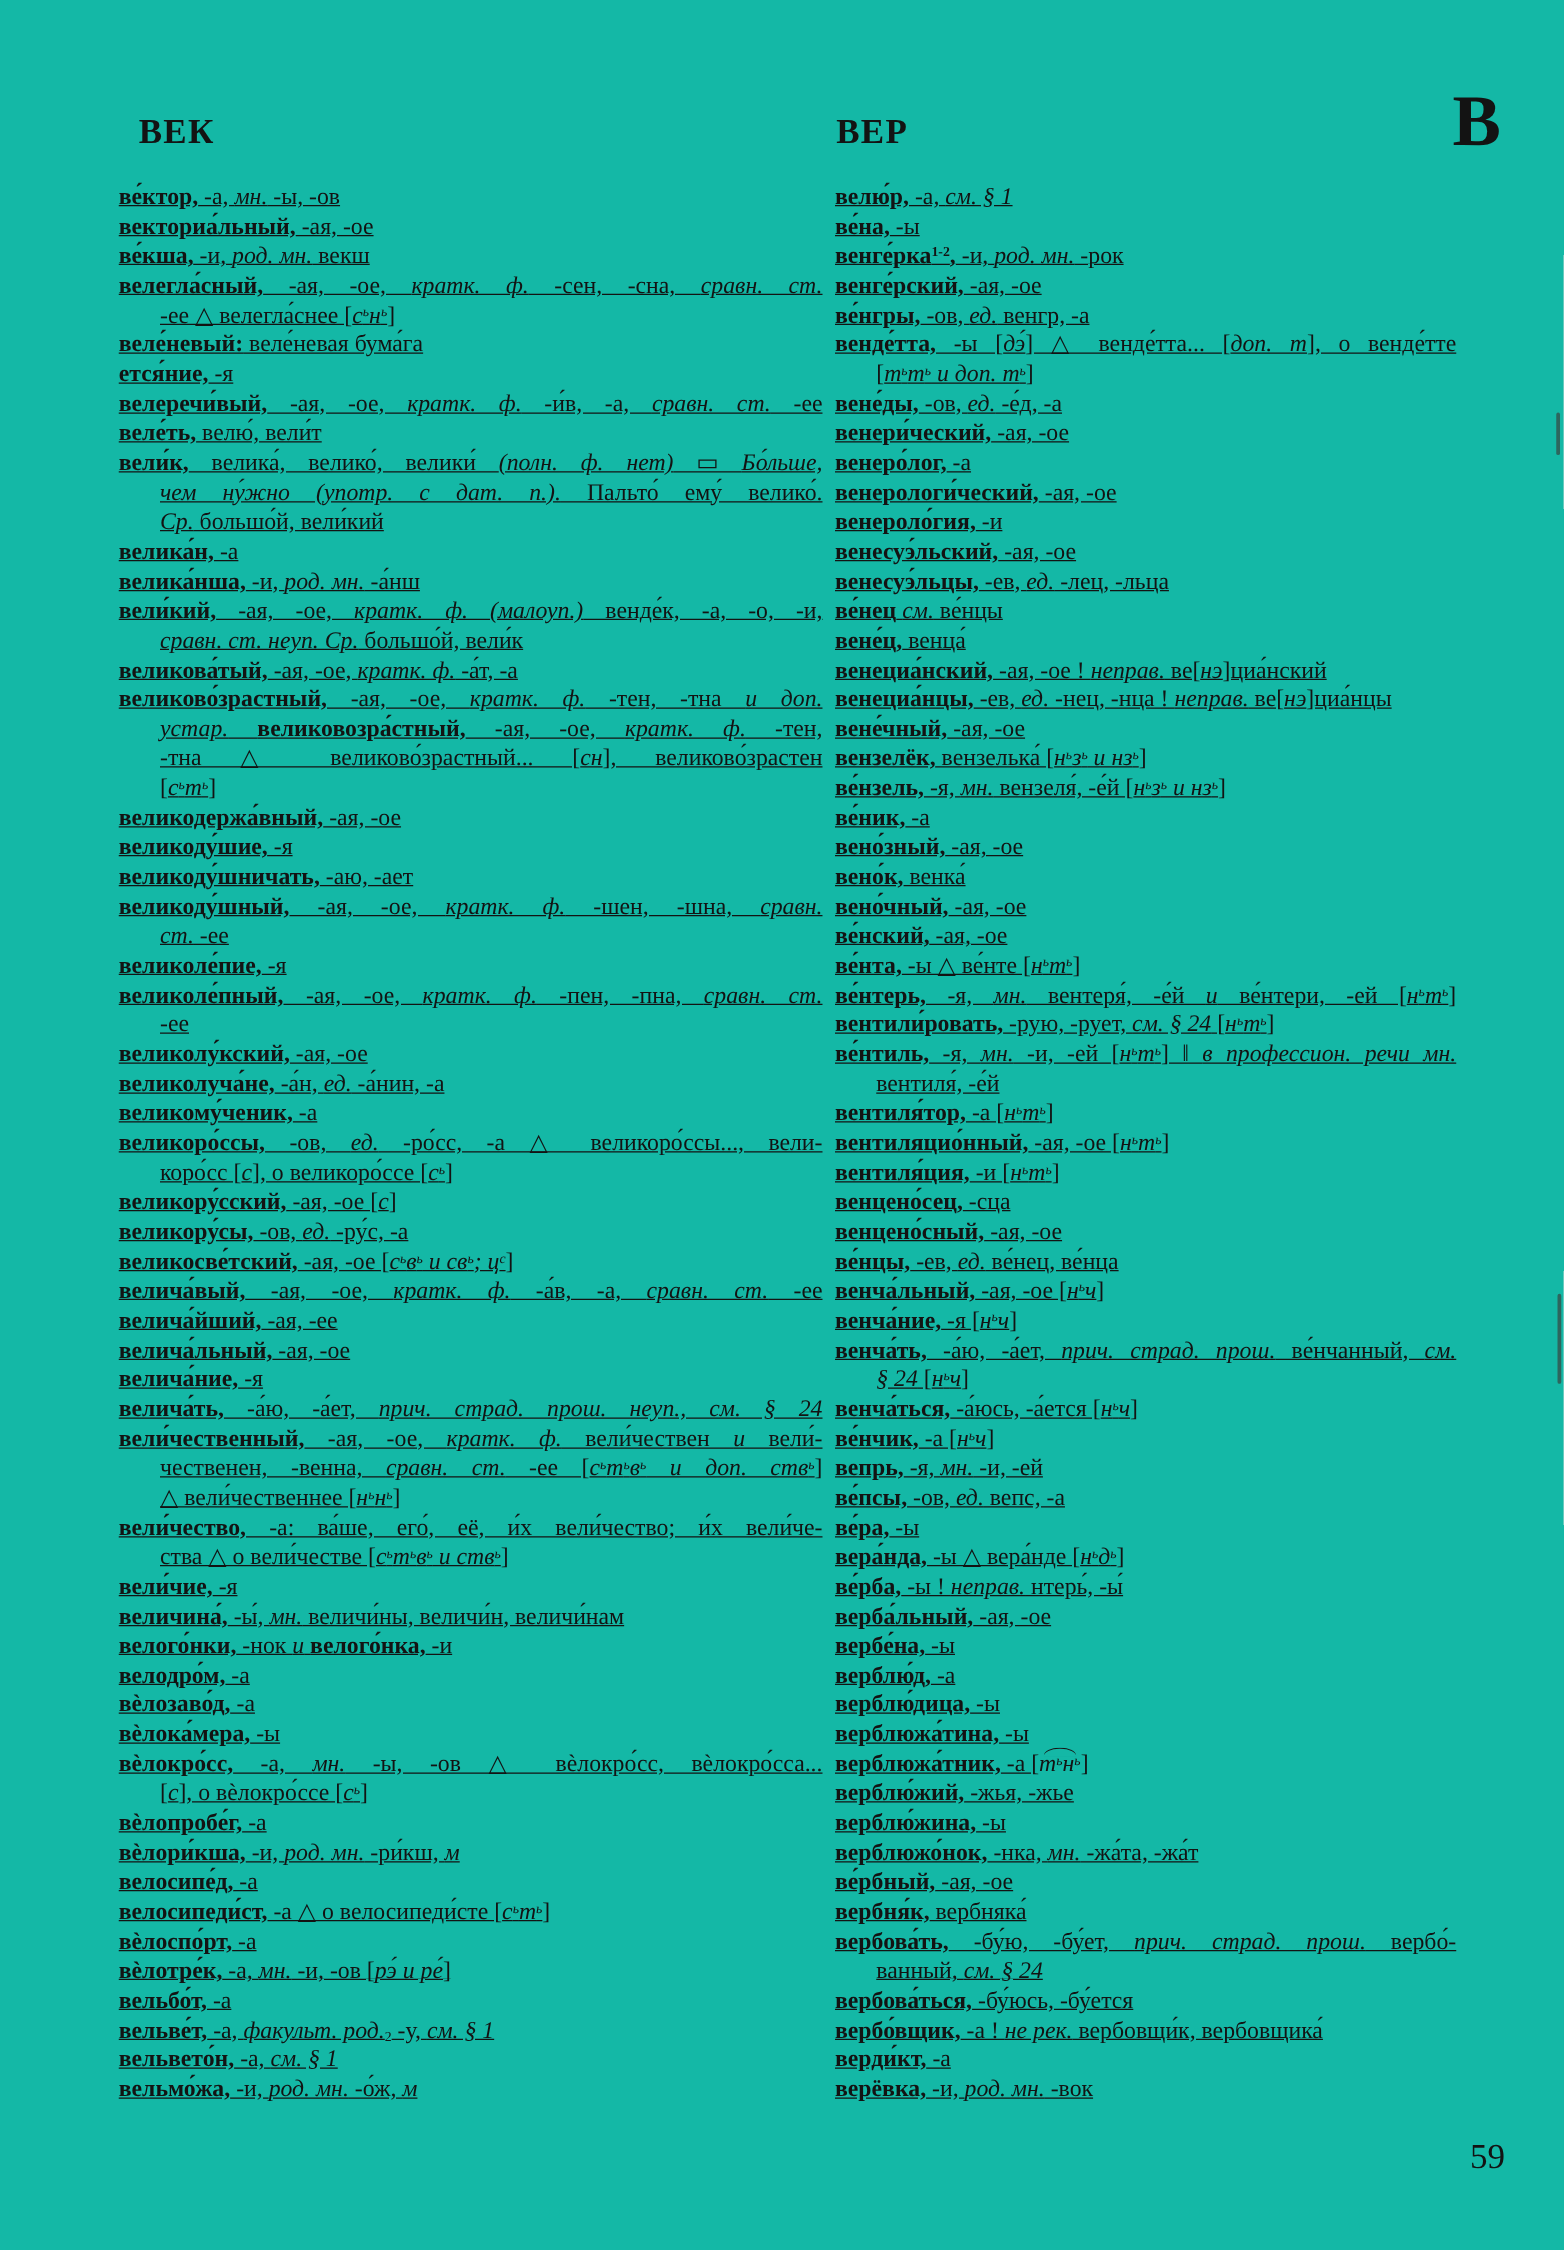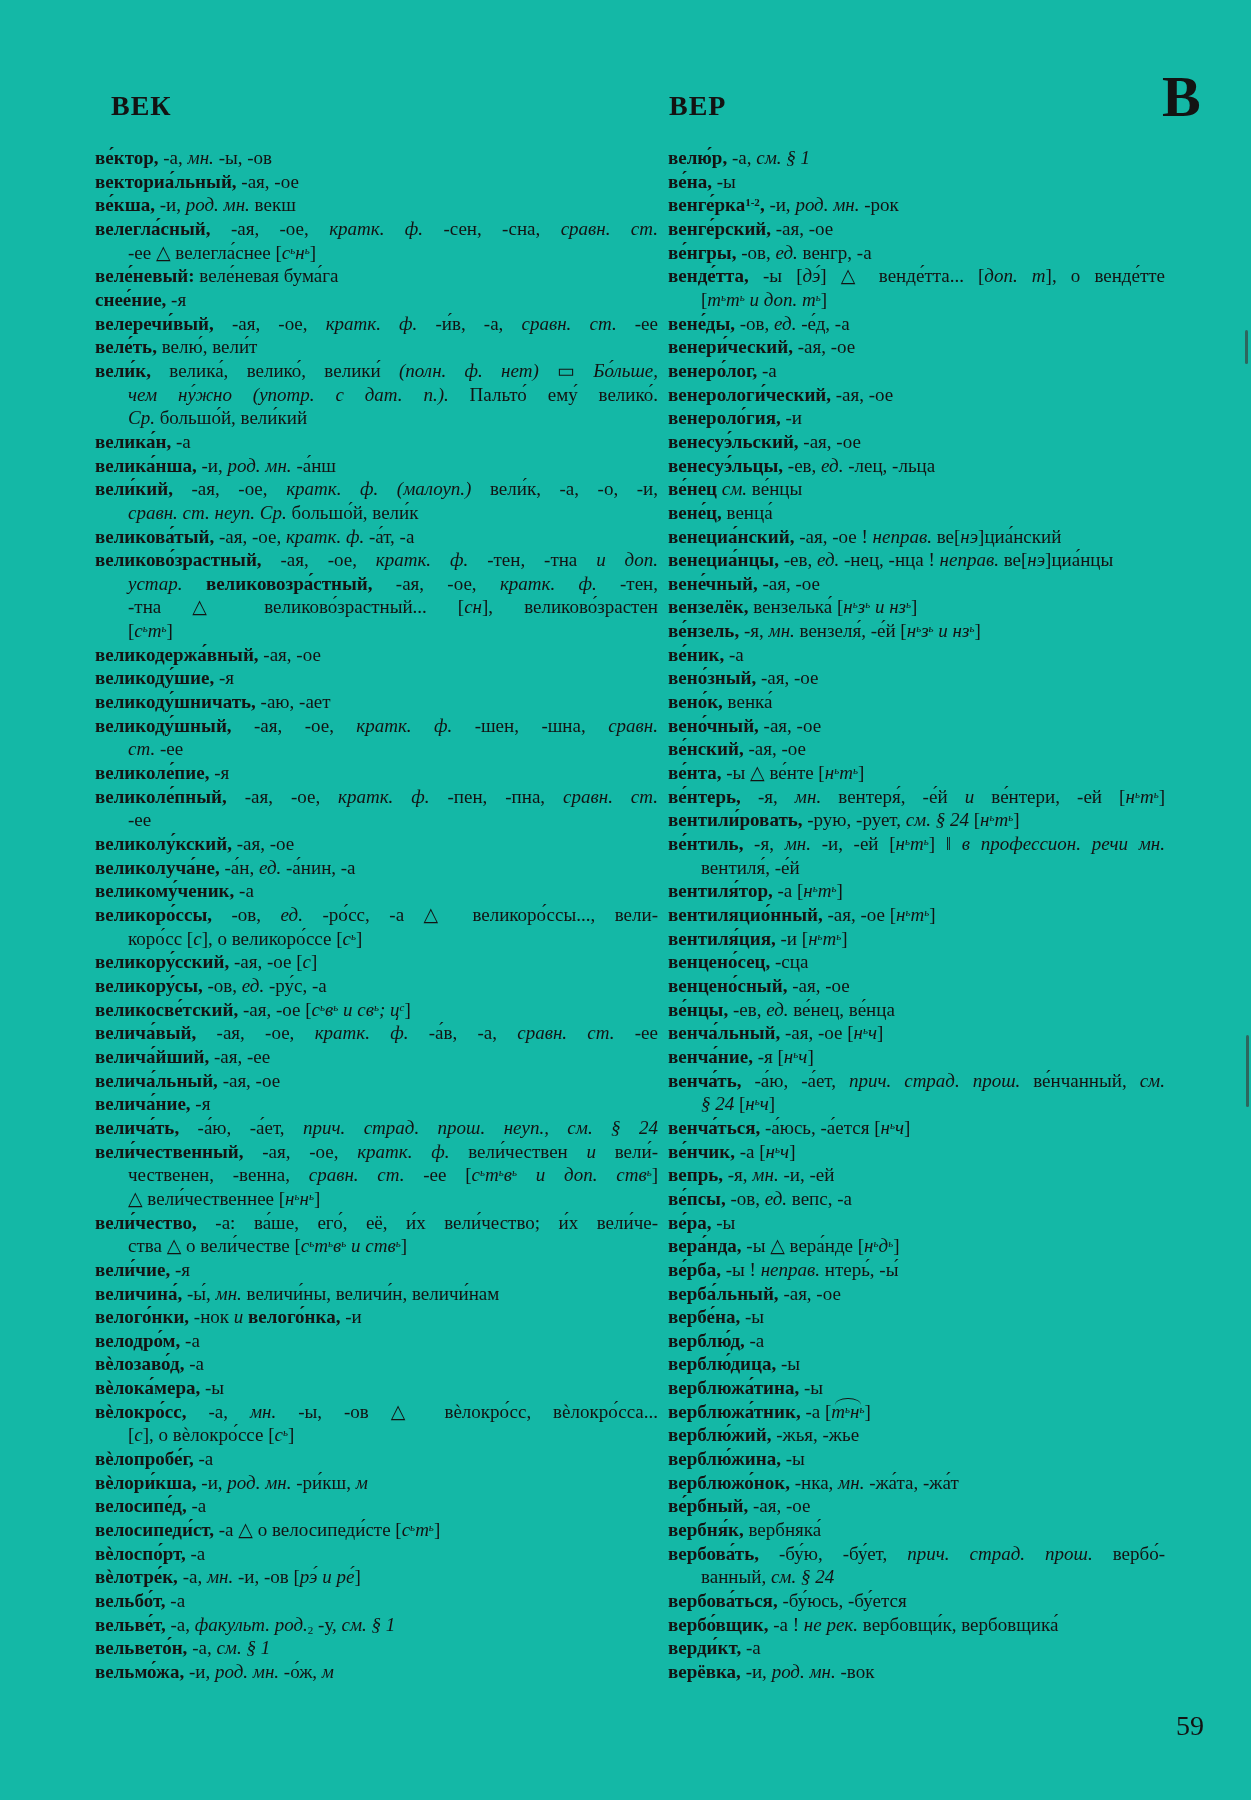--- a/index.html
+++ b/index.html
@@ -16,21 +16,21 @@
     font-size:28px;font-weight:bold;letter-spacing:1px;
   }
   .colhead.left{left:111px;}
   .colhead.right{left:669px;font-family:Liberation Serif, serif;}
   .section-letter{
     position:absolute;top:68px;left:1162px;
     font-size:58px;font-weight:bold;line-height:1;
   }
   .col{
     position:absolute;top:146px;
-    font-size:19px;line-height:23.66px;
+    font-size:19px;line-height:23.66px;text-decoration:underline;
   }
   .col-left{left:95px;width:563px;}
   .col-right{left:668px;width:497px;}
   .line{min-height:23.66px;}
   .line.ind{padding-left:33px;}
   .line.just{text-align:justify;text-align-last:justify;}
   .bb{font-weight:bold;}
   .it{font-style:italic;}
   .sup{font-size:0.58em;vertical-align:0.45em;line-height:0;}
   .sub{font-size:0.58em;vertical-align:-0.25em;line-height:0;}
@@ -55,29 +55,29 @@
   <div class="colhead left">ВЕК</div>
   <div class="colhead right">ВЕР</div>
   <div class="section-letter">В</div>
   <div class="col col-left" id="col-left">
       <div class="line"><span class="bb">ве́ктор,</span><span> -а, </span><span class="it">мн.</span><span> -ы, -ов</span></div>
       <div class="line"><span class="bb">векториа́льный,</span><span> -ая, -ое</span></div>
       <div class="line"><span class="bb">ве́кша,</span><span> -и, </span><span class="it">род. мн.</span><span> векш</span></div>
       <div class="line just"><span class="bb">велегла́сный,</span><span> -ая, -ое, </span><span class="it">кратк. ф.</span><span> -сен, -сна, </span><span class="it">сравн. ст.</span></div>
       <div class="line ind"><span>-ее △ велегла́снее [</span><span class="it">с</span><span class="it sup">ь</span><span class="it">н</span><span class="it sup">ь</span><span>]</span></div>
       <div class="line"><span class="bb">веле́невый:</span><span> веле́невая бума́га</span></div>
-      <div class="line"><span class="bb">снее́ние,</span><span> -я</span></div>
+      <div class="line"><span class="bb">ется́ние,</span><span> -я</span></div>
       <div class="line just"><span class="bb">велеречи́вый,</span><span> -ая, -ое, </span><span class="it">кратк. ф.</span><span> -и́в, -а, </span><span class="it">сравн. ст.</span><span> -ее</span></div>
       <div class="line"><span class="bb">веле́ть,</span><span> велю́, вели́т</span></div>
       <div class="line just"><span class="bb">вели́к,</span><span> велика́, велико́, велики́ </span><span class="it">(полн. ф. нет)</span><span> ▭ </span><span class="it">Бо́льше,</span></div>
       <div class="line ind just"><span class="it">чем ну́жно (употр. с дат. п.).</span><span> Пальто́ ему́ велико́.</span></div>
       <div class="line ind"><span class="it">Ср.</span><span> большо́й, вели́кий</span></div>
       <div class="line"><span class="bb">велика́н,</span><span> -а</span></div>
       <div class="line"><span class="bb">велика́нша,</span><span> -и, </span><span class="it">род. мн.</span><span> -а́нш</span></div>
-      <div class="line just"><span class="bb">вели́кий,</span><span> -ая, -ое, </span><span class="it">кратк. ф.</span><span> </span><span class="it">(малоуп.)</span><span> вели́к, -а, -о, -и,</span></div>
+      <div class="line just"><span class="bb">вели́кий,</span><span> -ая, -ое, </span><span class="it">кратк. ф.</span><span> </span><span class="it">(малоуп.)</span><span> венде́к, -а, -о, -и,</span></div>
       <div class="line ind"><span class="it">сравн. ст. неуп. Ср.</span><span> большо́й, вели́к</span></div>
       <div class="line"><span class="bb">великова́тый,</span><span> -ая, -ое, </span><span class="it">кратк. ф.</span><span> -а́т, -а</span></div>
       <div class="line just"><span class="bb">великово́зрастный,</span><span> -ая, -ое, </span><span class="it">кратк. ф.</span><span> -тен, -тна </span><span class="it">и доп.</span></div>
       <div class="line ind just"><span class="it">устар.</span><span> </span><span class="bb">великовозра́стный,</span><span> -ая, -ое, </span><span class="it">кратк. ф.</span><span> -тен,</span></div>
       <div class="line ind just"><span>-тна △ великово́зрастный... [</span><span class="it">сн</span><span>], великово́зрастен</span></div>
       <div class="line ind"><span>[</span><span class="it">с</span><span class="it sup">ь</span><span class="it">т</span><span class="it sup">ь</span><span>]</span></div>
       <div class="line"><span class="bb">великодержа́вный,</span><span> -ая, -ое</span></div>
       <div class="line"><span class="bb">великоду́шие,</span><span> -я</span></div>
       <div class="line"><span class="bb">великоду́шничать,</span><span> -аю, -ает</span></div>
       <div class="line just"><span class="bb">великоду́шный,</span><span> -ая, -ое, </span><span class="it">кратк. ф.</span><span> -шен, -шна, </span><span class="it">сравн.</span></div>

